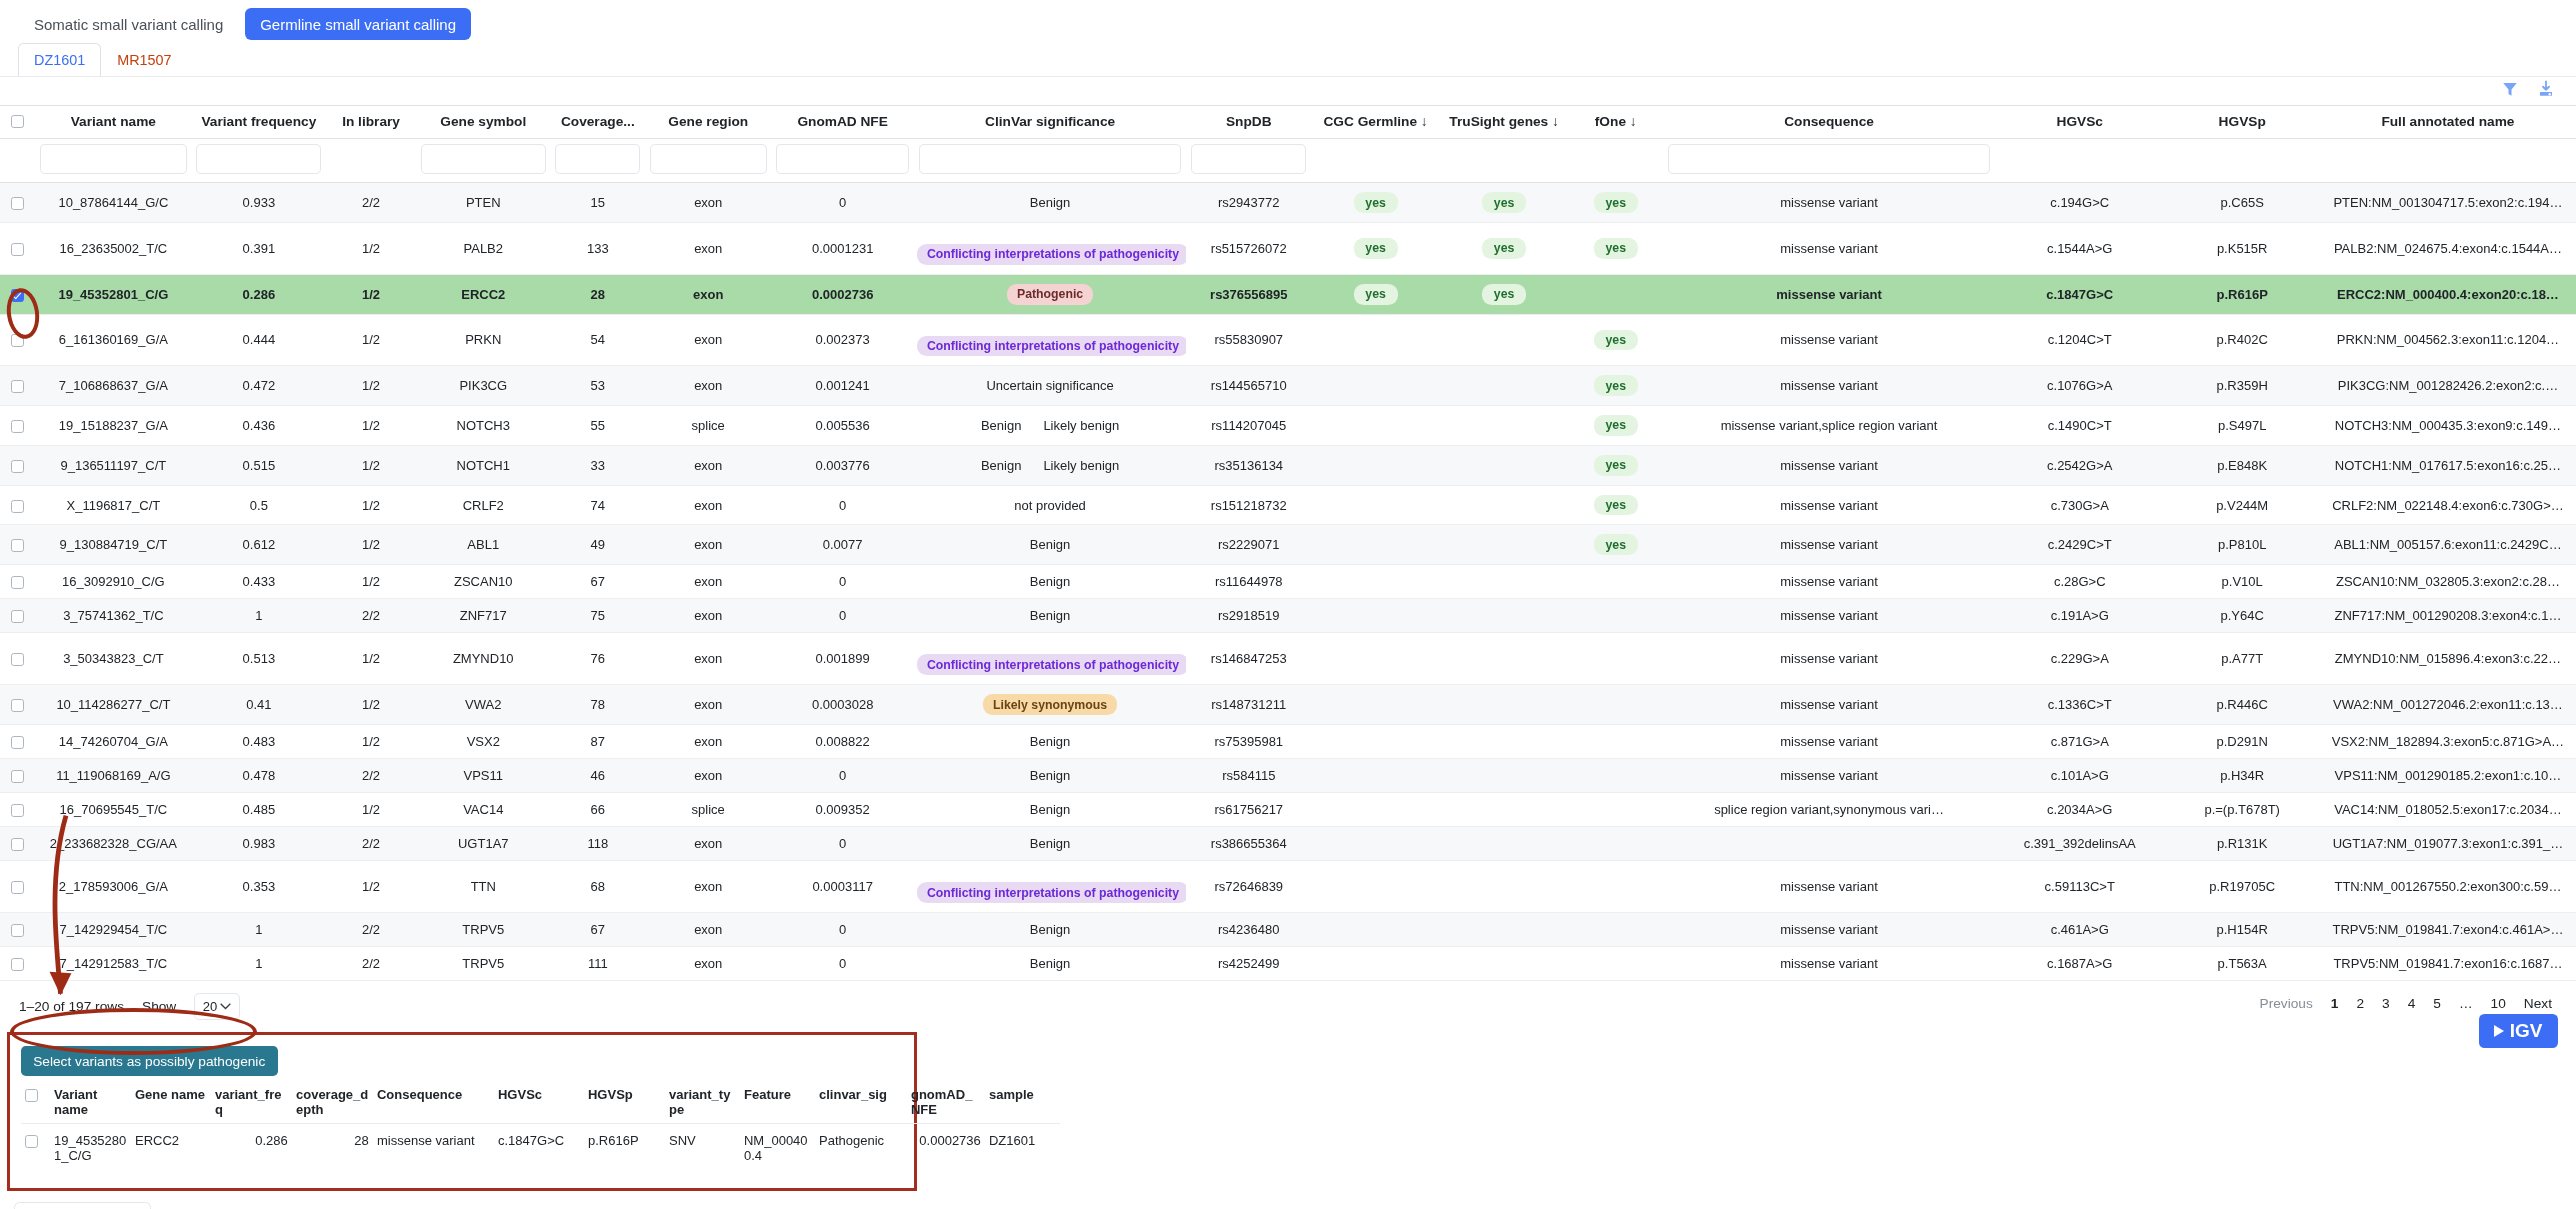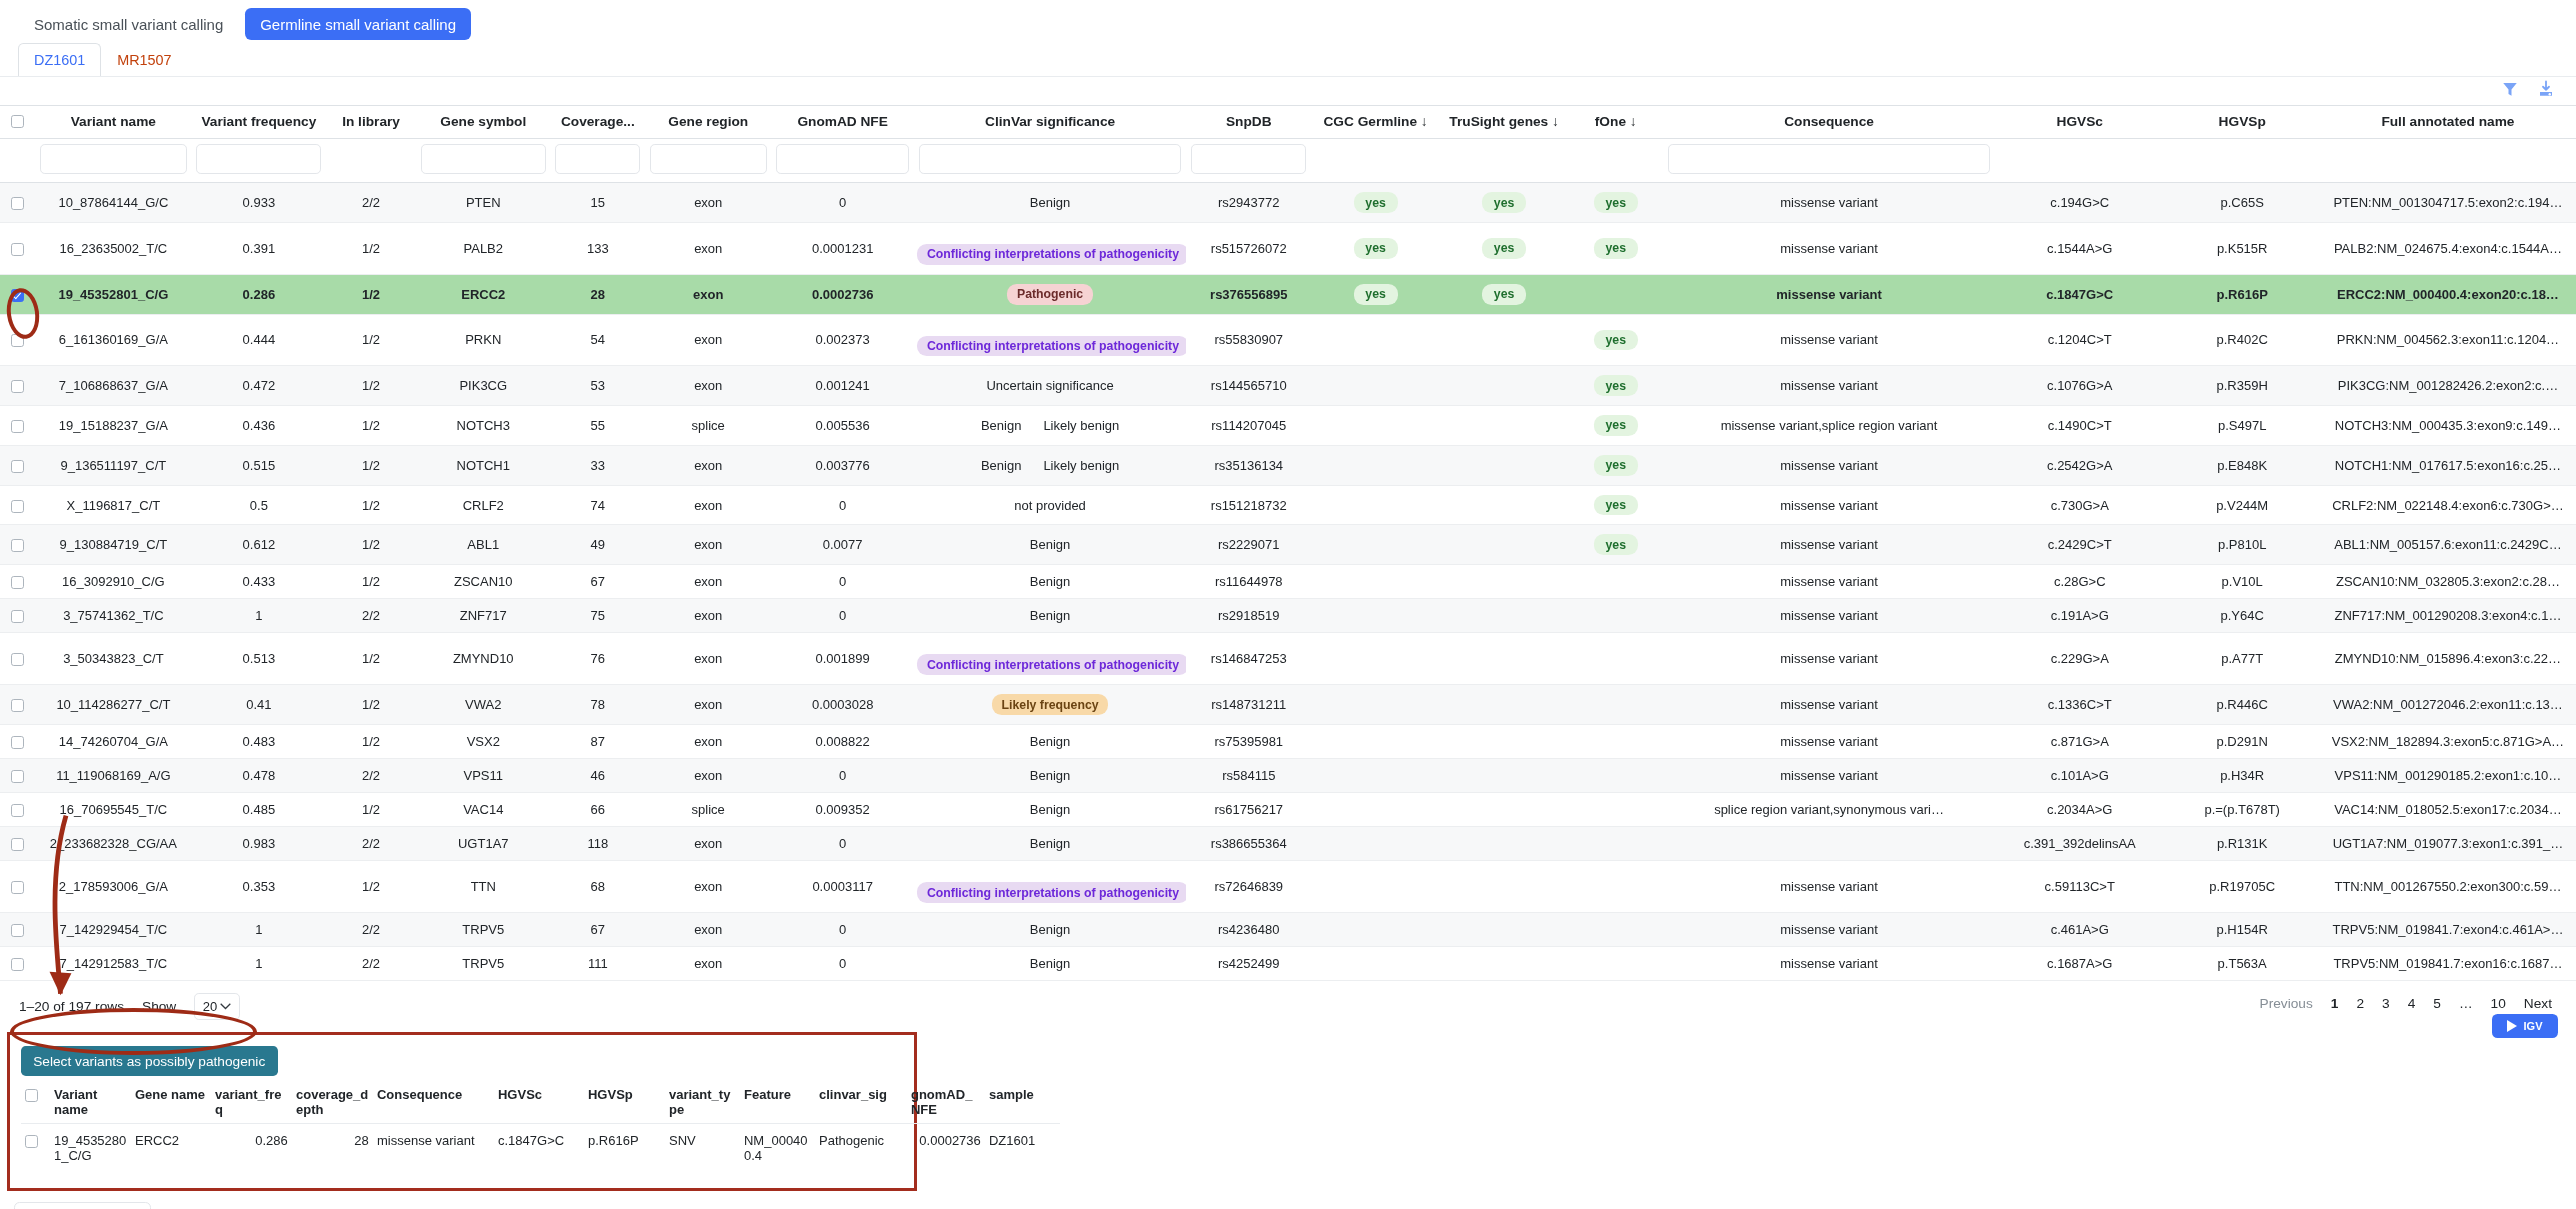--- a/index.html
+++ b/index.html
@@ -199,21 +199,21 @@
     font-size: 13.7px;
     padding: 7.5px 12.3px;
     border-radius: 4.8px;
     cursor: pointer;
     border: none;
     font-family: "Liberation Sans", sans-serif;
   }
   .igv-btn {
     position:absolute; right: 18.5px; top: 1014px;
     background:#3b6ef5; color:#fff;
-    font-size: 11px; font-weight:bold;
+    font-size: 19px; font-weight:bold;
     padding: 6.2px 15px; border-radius:5.5px;
     cursor:pointer; display:flex; align-items:center; gap:6.2px;
   }
   .igv-tri {
     width:0;height:0;
     border-left: 10.3px solid #fff;
     border-top: 6.2px solid transparent;
     border-bottom: 6.2px solid transparent;
   }
   table.stbl {
@@ -603,21 +603,21 @@
         </tr>
         <tr class="odd">
           <td><span class="cb"></span></td>
           <td>10_114286277_C/T</td>
           <td>0.41</td>
           <td>1/2</td>
           <td>VWA2</td>
           <td>78</td>
           <td>exon</td>
           <td>0.0003028</td>
-          <td><span class="pill pill-likely">Likely frequency</span></td>
+          <td><span class="pill pill-likely">Likely synonymous</span></td>
           <td>rs148731211</td>
           <td></td>
           <td></td>
           <td></td>
           <td>missense variant</td>
           <td>c.1336C&gt;T</td>
           <td>p.R446C</td>
           <td>VWA2:NM_001272046.2:exon11:c.13…</td>
         </tr>
         <tr class="even">

